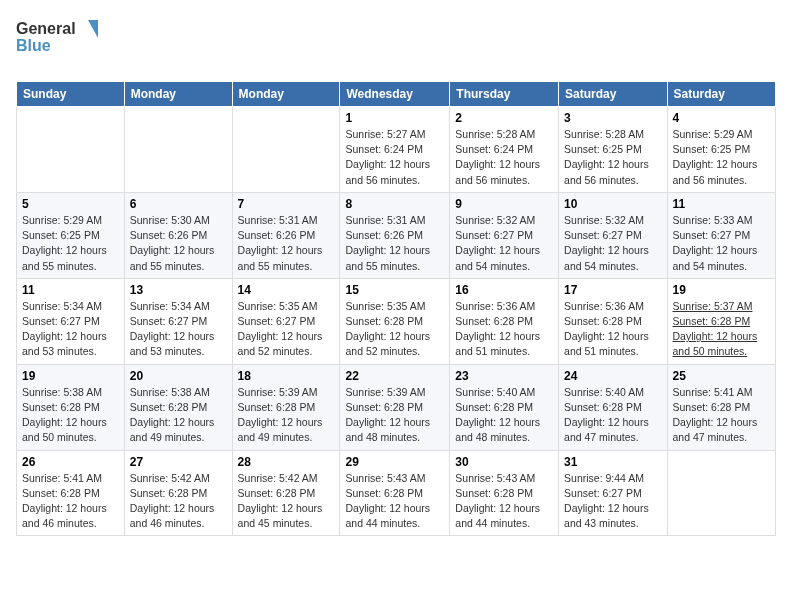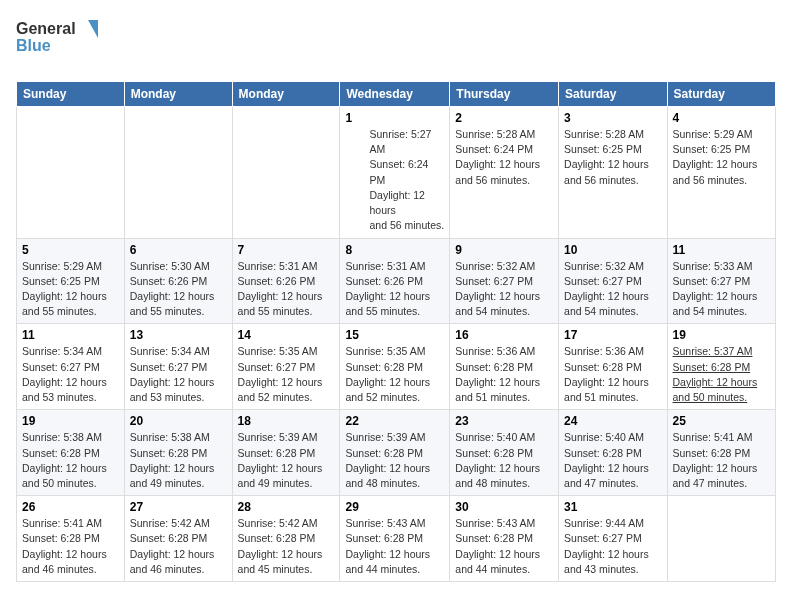--- a/index.html
+++ b/index.html
@@ -103,21 +103,21 @@
         <th>Saturday</th>
       </tr>
   </thead>
   <tbody id="calendar-body">
   <tr>
         <td class="empty-cell"></td>
         <td class="empty-cell"></td>
         <td class="empty-cell"></td>
         <td>
           <span class="day-number">1</span>
-          <div class="day-info" style="white-space: pre-line; margin-left: 24px;">Sunrise: 5:27 AM
+          <div class="day-info" style="white-space: pre-line;">Sunrise: 5:27 AM
 Sunset: 6:24 PM
 Daylight: 12 hours
 and 56 minutes.</div>
         </td>
         <td>
           <span class="day-number">2</span>
           <div class="day-info" style="white-space: pre-line;">Sunrise: 5:28 AM
 Sunset: 6:24 PM
 Daylight: 12 hours
 and 56 minutes.</div>

